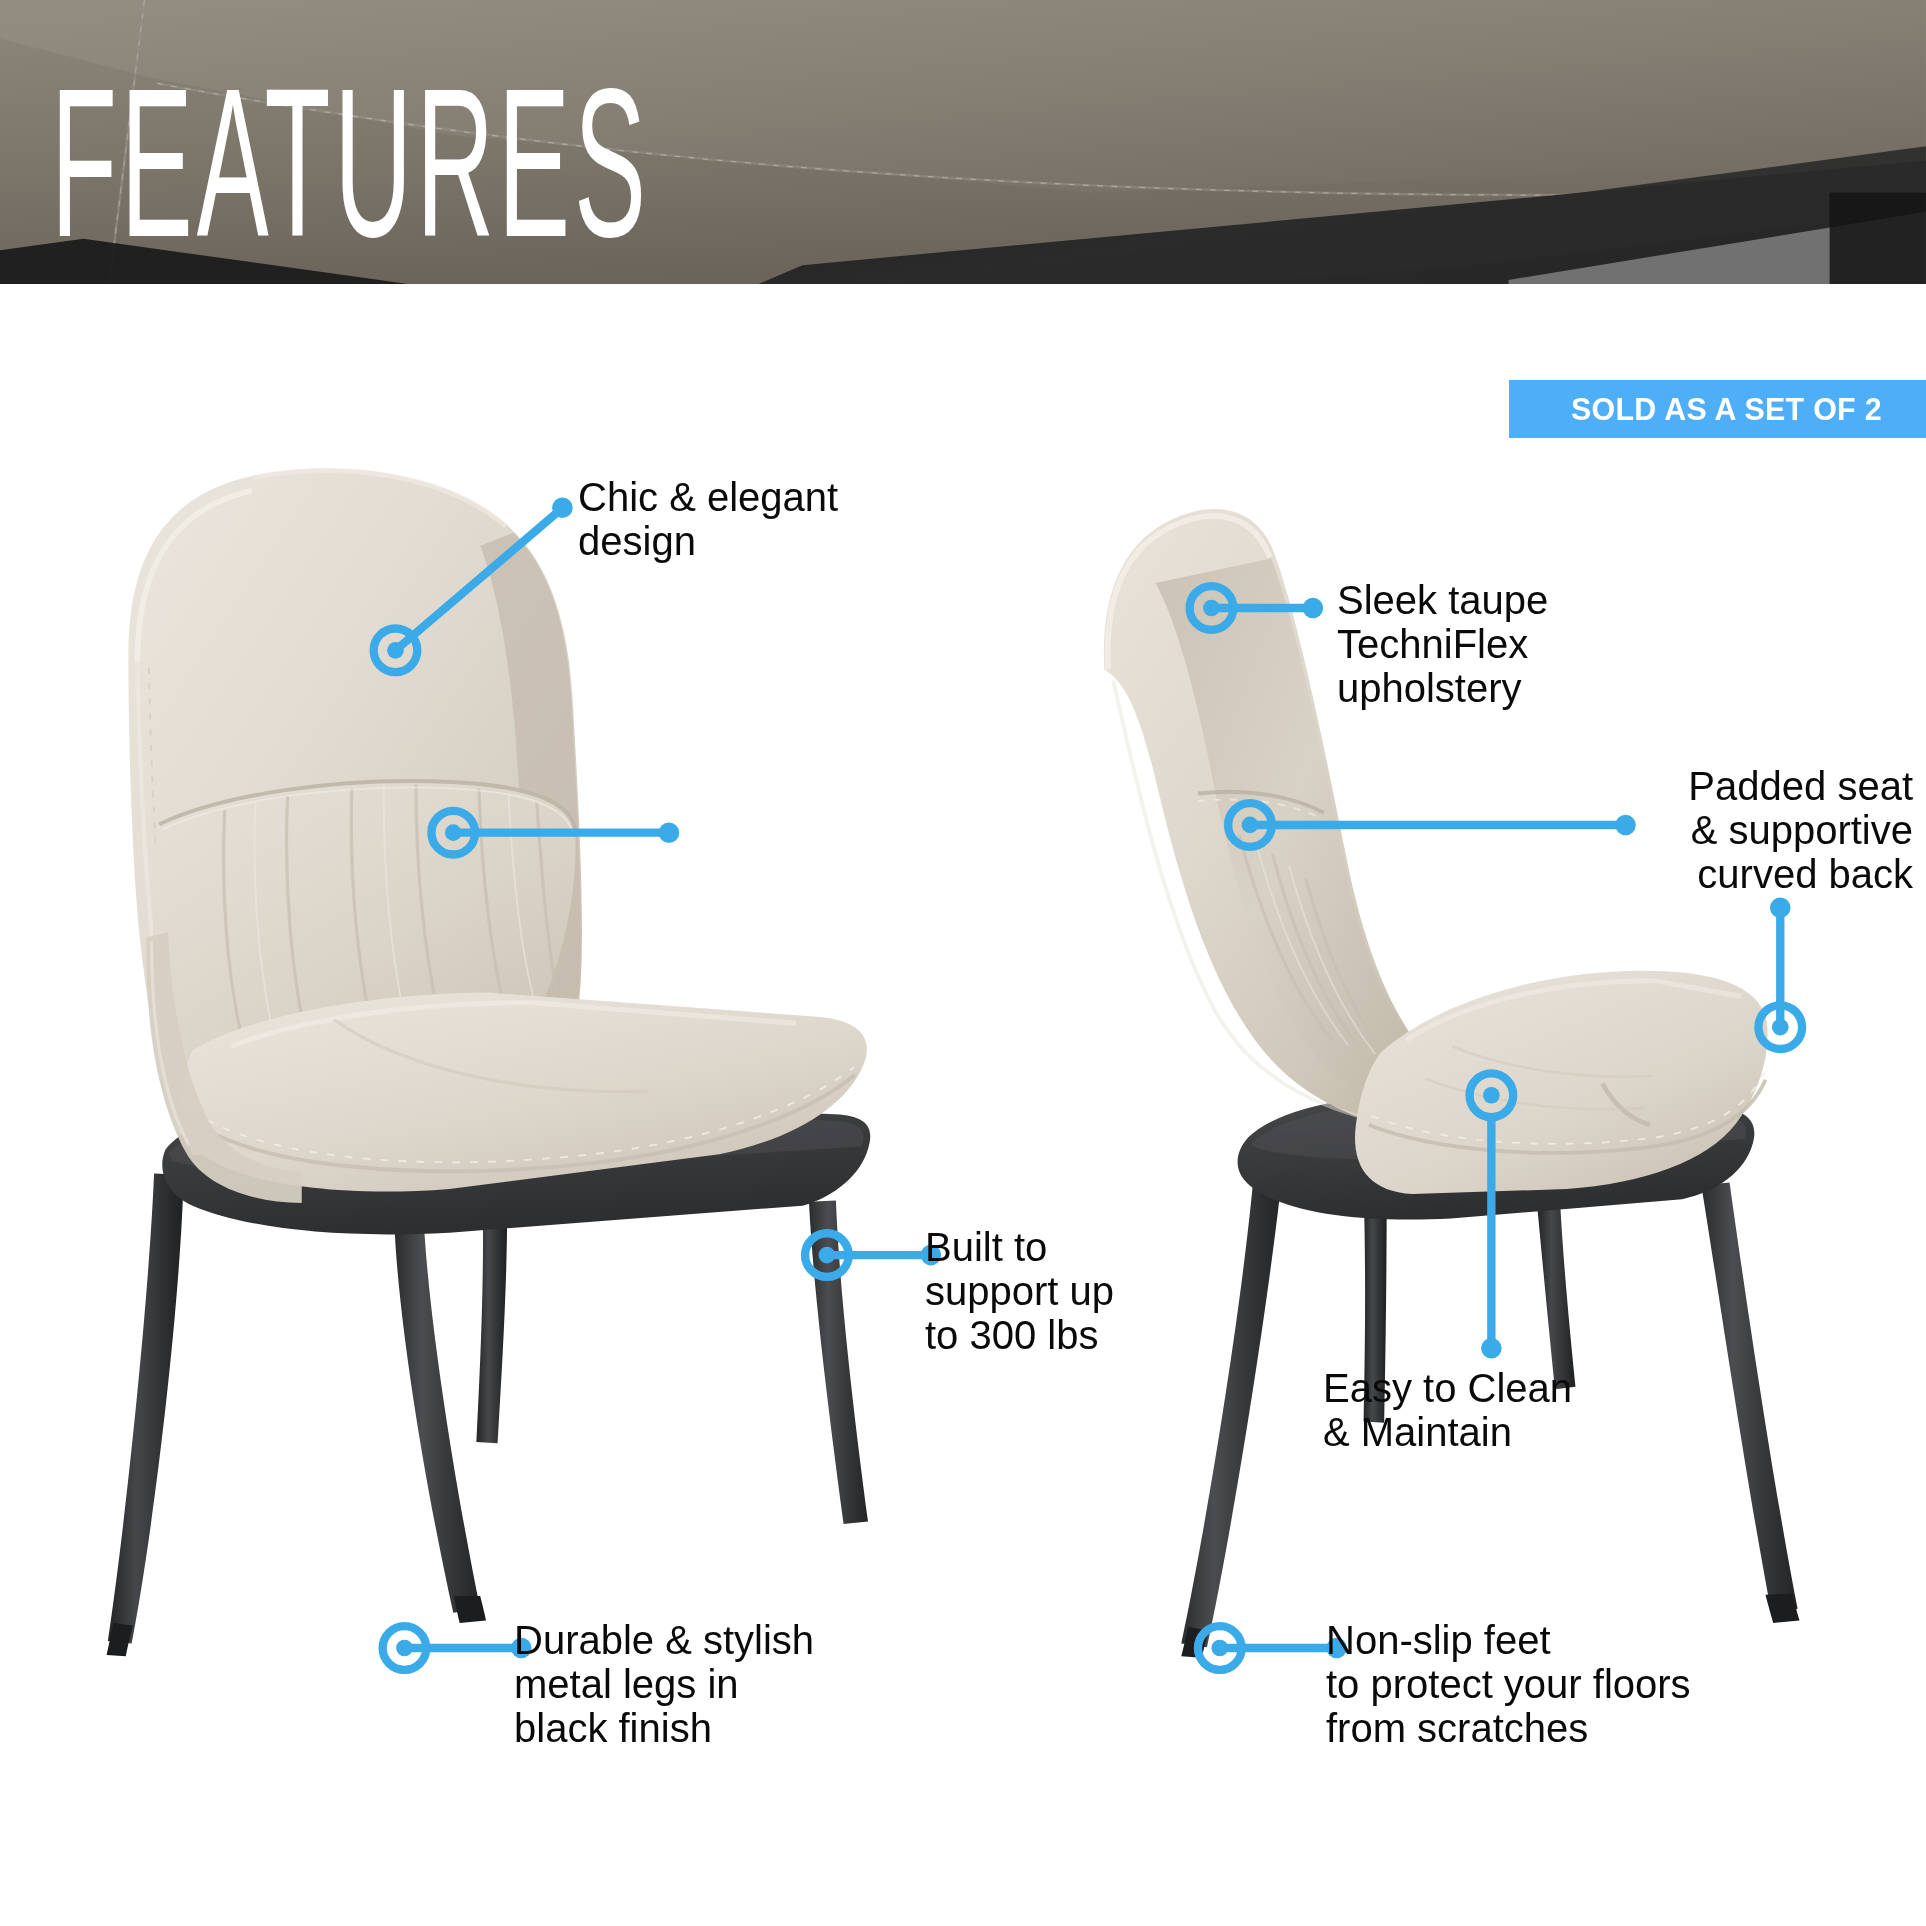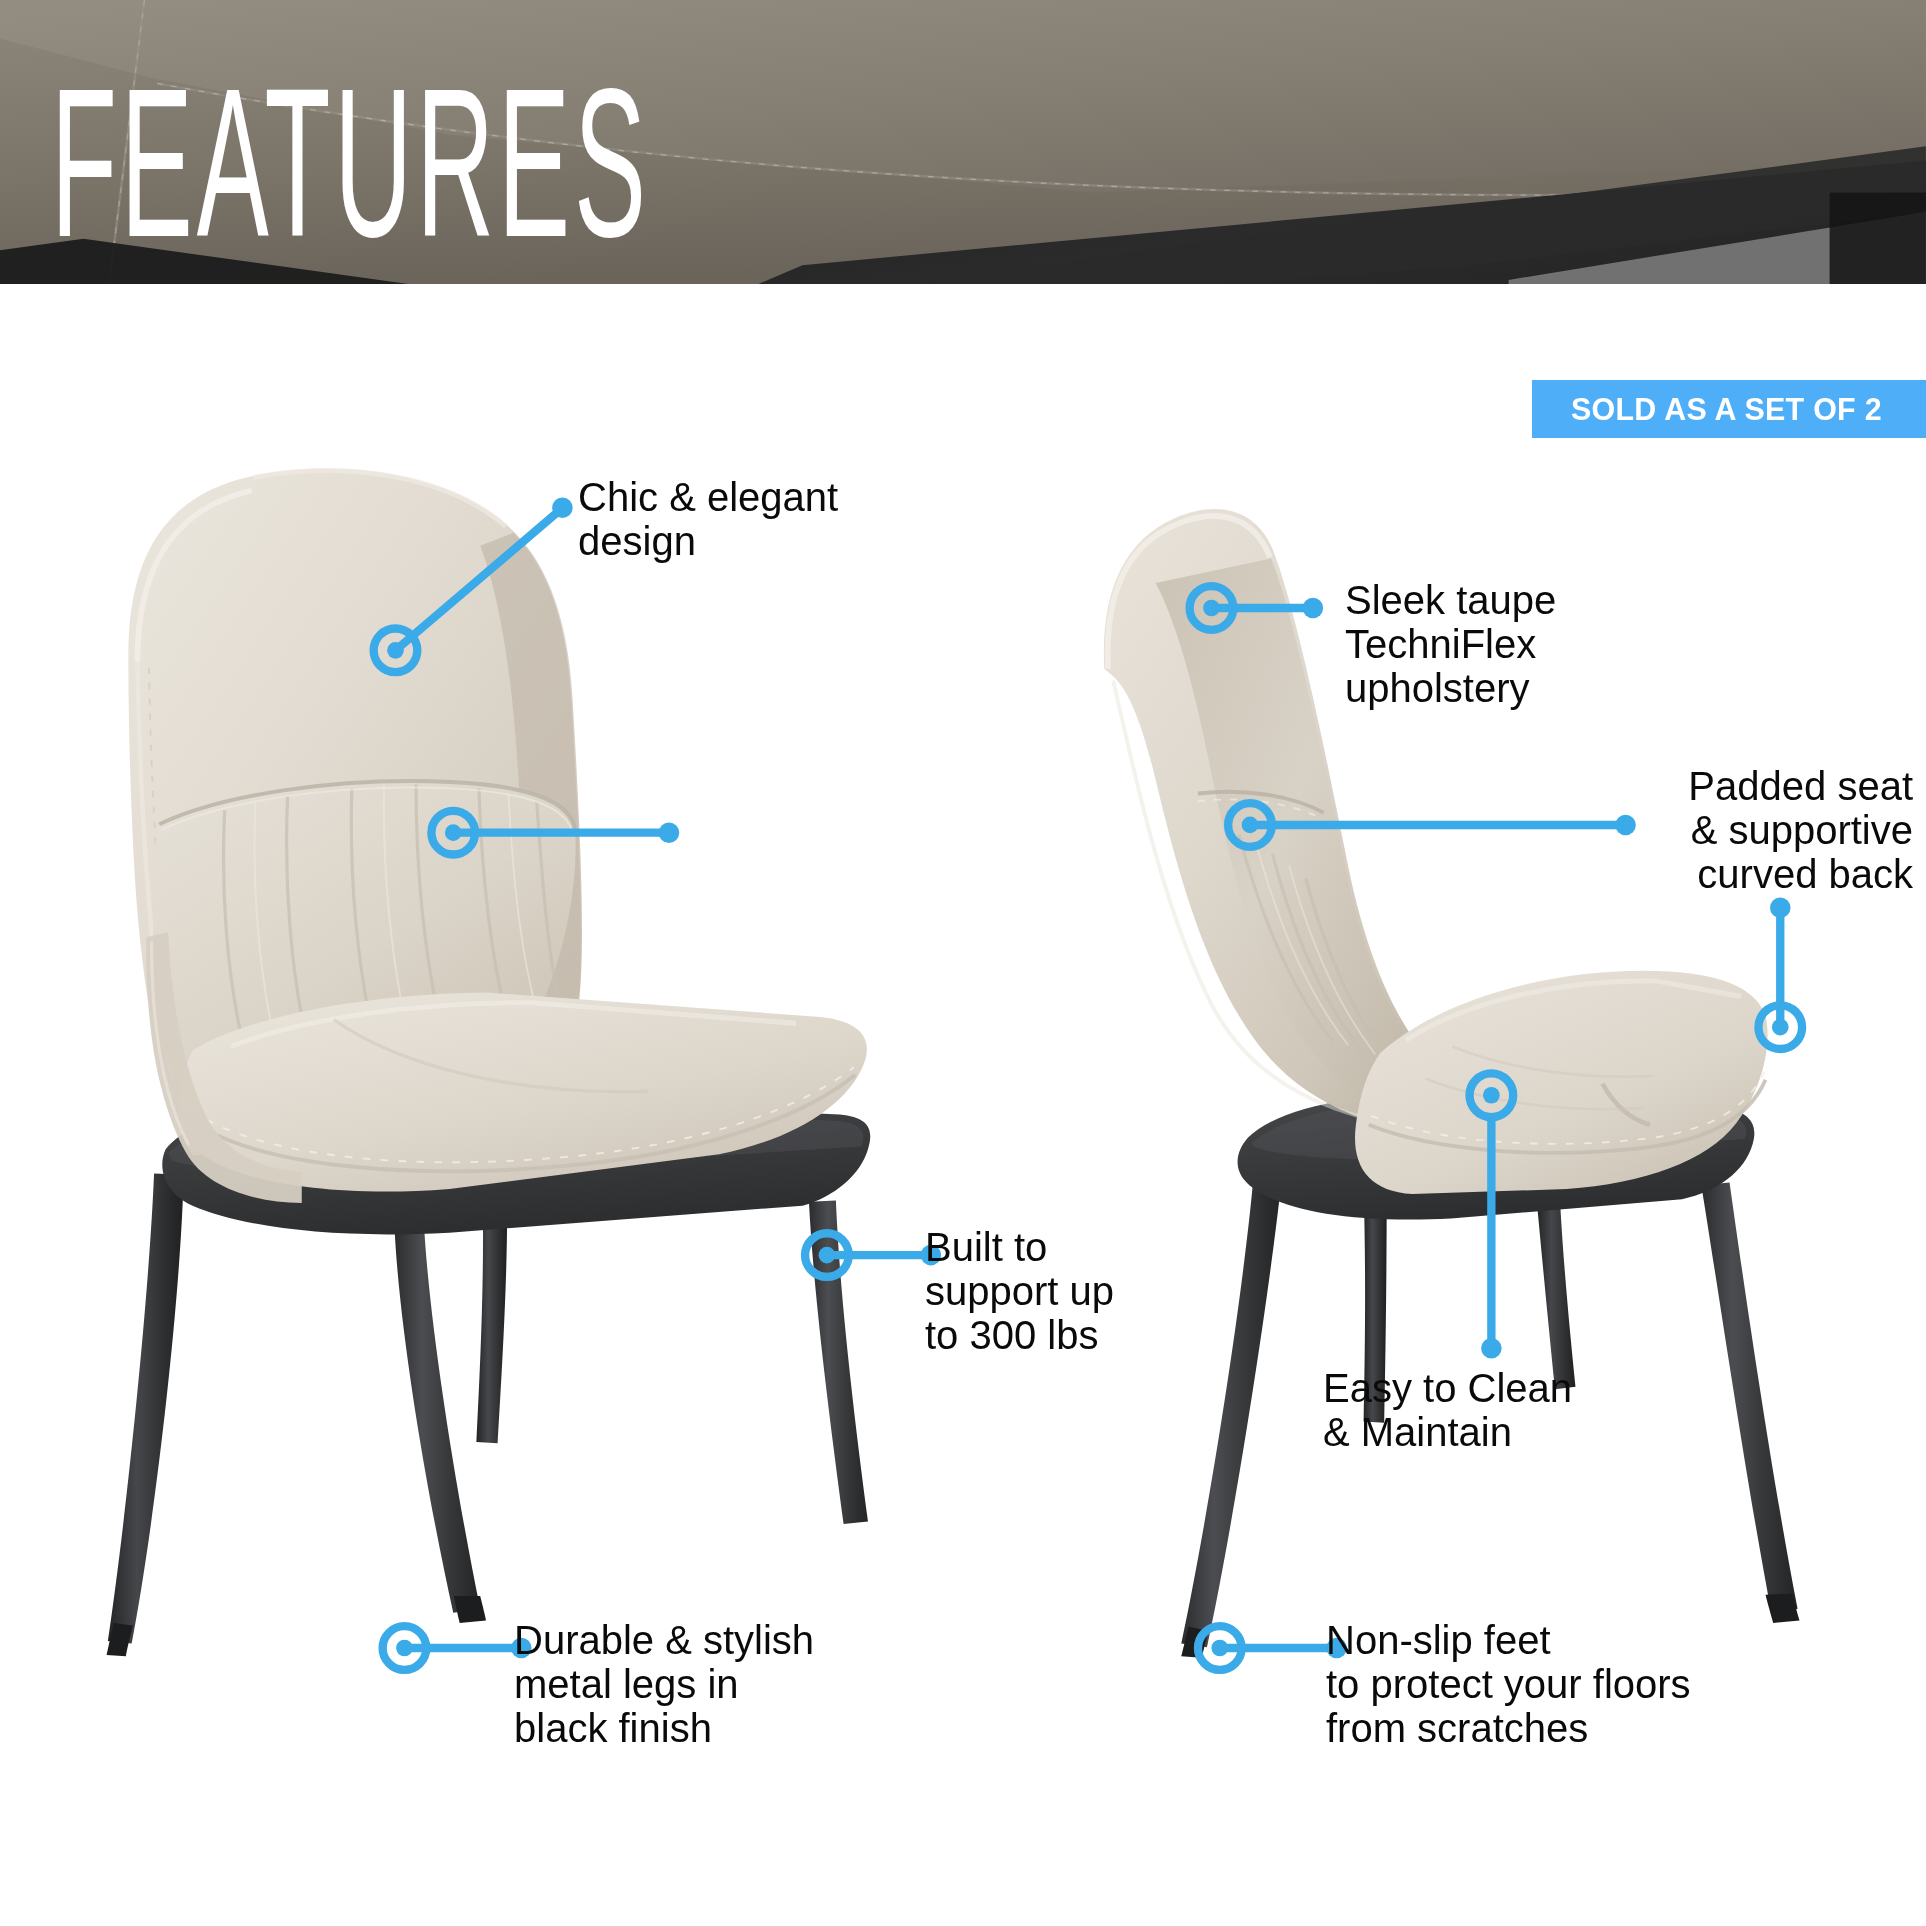--- a/index.html
+++ b/index.html
@@ -39,21 +39,21 @@
     transform:scaleX(0.92);transform-origin:center;
     white-space:nowrap;
   }
 
   
   #set-banner{
     position:absolute;right:0;top:380px;
     height:58px;
     background:#4FAEF8;
     display:flex;align-items:center;
-    padding:0 28px 0 39px;
+    padding:0 28px 0 62px;
     box-sizing:border-box;
   }
   #set-banner span{
     color:#ffffff;font-size:32px;font-weight:700;letter-spacing:0.3px;
     transform:scaleX(0.95);transform-origin:left center;
     white-space:nowrap;
   }
 
   
   .callout-text{
@@ -418,21 +418,21 @@
 
 
   <div class="callout-text ct-center" style="left:925px; top:1225px; width:212px;">Built to
 support up
 to 300 lbs</div>
 
   <div class="callout-text ct-center" style="left:514px;  top:1618px; width:347px;">Durable &amp; stylish
 metal legs in
 black finish</div>
 
-  <div class="callout-text ct-left" style="left:1337px; top:578px;margin-left:8px;">Sleek taupe
+  <div class="callout-text ct-left" style="left:1337px; top:578px;">Sleek taupe
 TechniFlex
 upholstery</div>
 
   <div class="callout-text ct-center" style="left:1323px; top:1366px; width:340px;">Easy to Clean
 &amp; Maintain</div>
 
   <div class="callout-text ct-right" style="left:1438px; top:764px; width:475px;">Padded seat
 &amp; supportive
 curved back</div>
 

